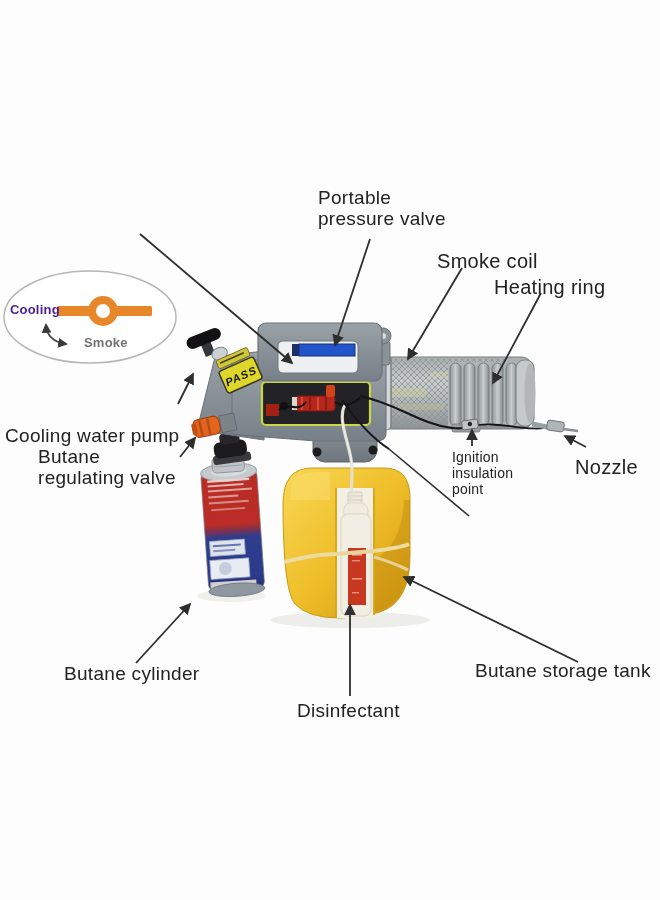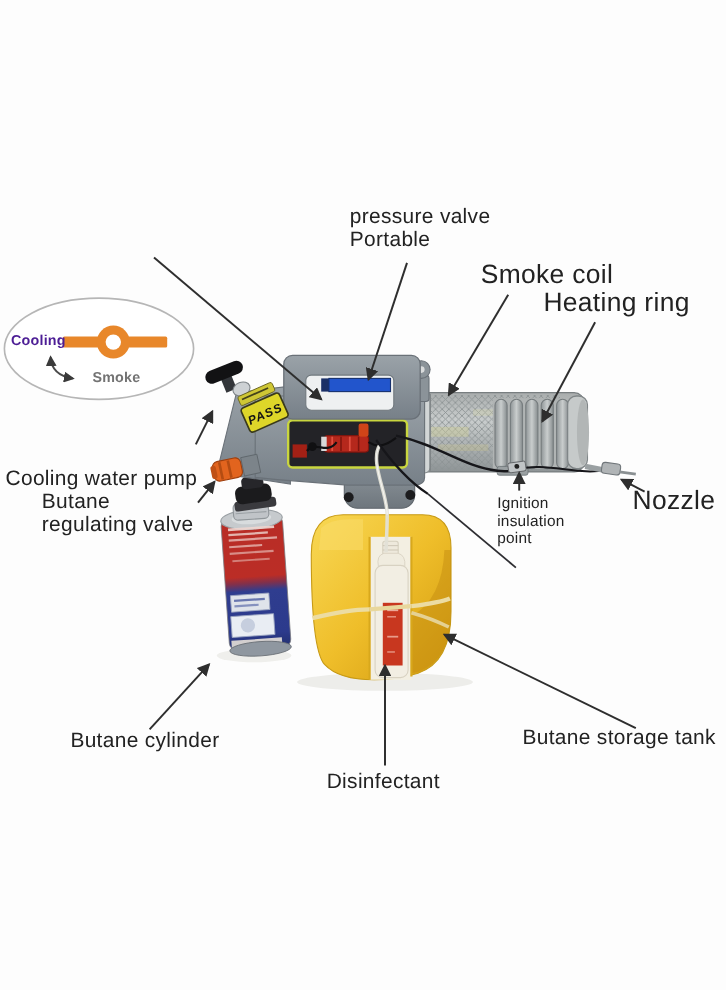--- a/index.html
+++ b/index.html
@@ -12,21 +12,21 @@
   }
   .lbl{
     position:absolute;
     color:#222;
     font-size:19px;
     line-height:21px;
     letter-spacing:.3px;
     white-space:nowrap;
   }
   .lbl.small{font-size:14px;line-height:16px;letter-spacing:.2px;}
-  .lbl.big{font-size:24px;}
+  .lbl.big{font-size:20px;margin-top:12px;}
   .inset-word{
     position:absolute;
     font-size:13px;
     font-weight:bold;
     letter-spacing:.2px;
     white-space:nowrap;
   }
   #machine-svg{position:absolute;left:0;top:0;}
 </style>
 </head>
@@ -266,22 +266,22 @@
       <line x1="136" y1="663" x2="190" y2="604" marker-end="url(#ah)"></line>
       <line x1="350" y1="696" x2="350" y2="605" marker-end="url(#ah)"></line>
       <line x1="578" y1="662" x2="404" y2="577" marker-end="url(#ah)"></line>
     </g>
   </svg>
 
   <div class="lbl" style="left:82px;top:176px;">
   </div>
 
   <div class="lbl" style="left:318px;top:187px;">
+    <div>Portable</div>
     <div>pressure valve</div>
-    <div>Portable</div>
   </div>
 
   <div class="lbl big" style="left:437px;top:239px;">Smoke coil</div>
 
   <div class="lbl big" style="left:494px;top:265px;">Heating ring</div>
 
   <div class="lbl" style="left:5px;top:425px;">Cooling water pump</div>
 
   <div class="lbl" style="left:38px;top:446px;">
     <div>Butane</div>

